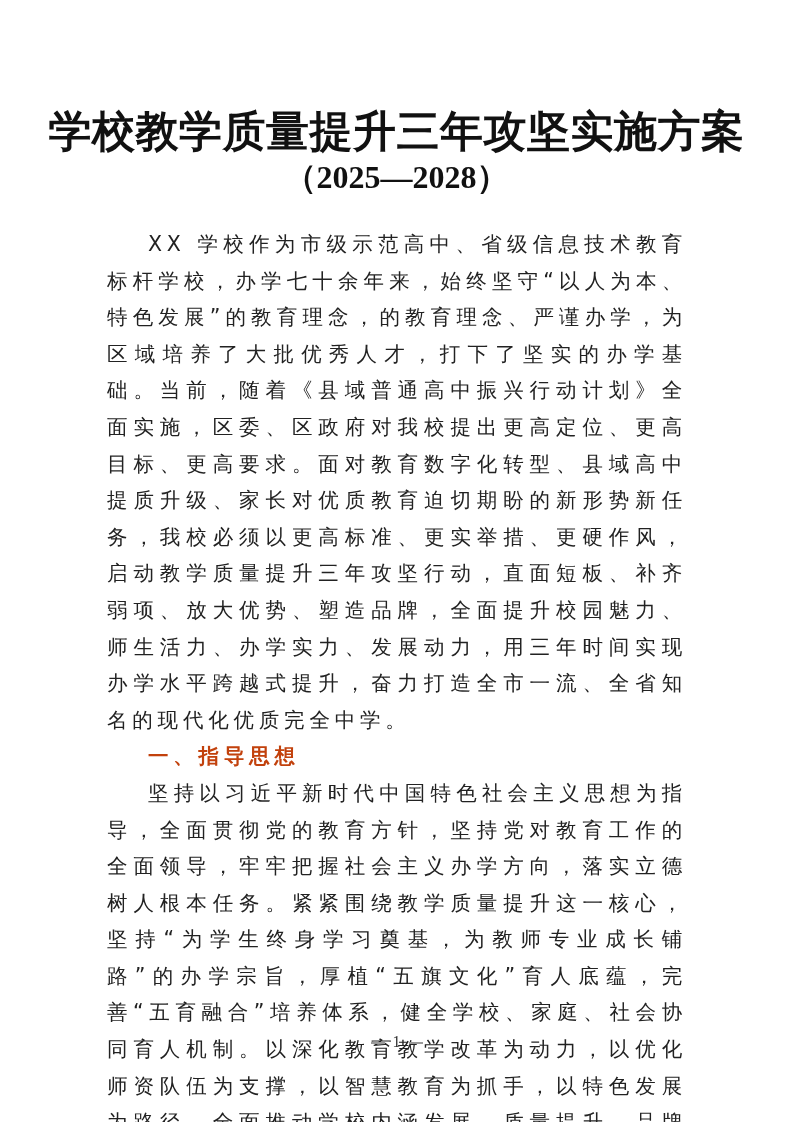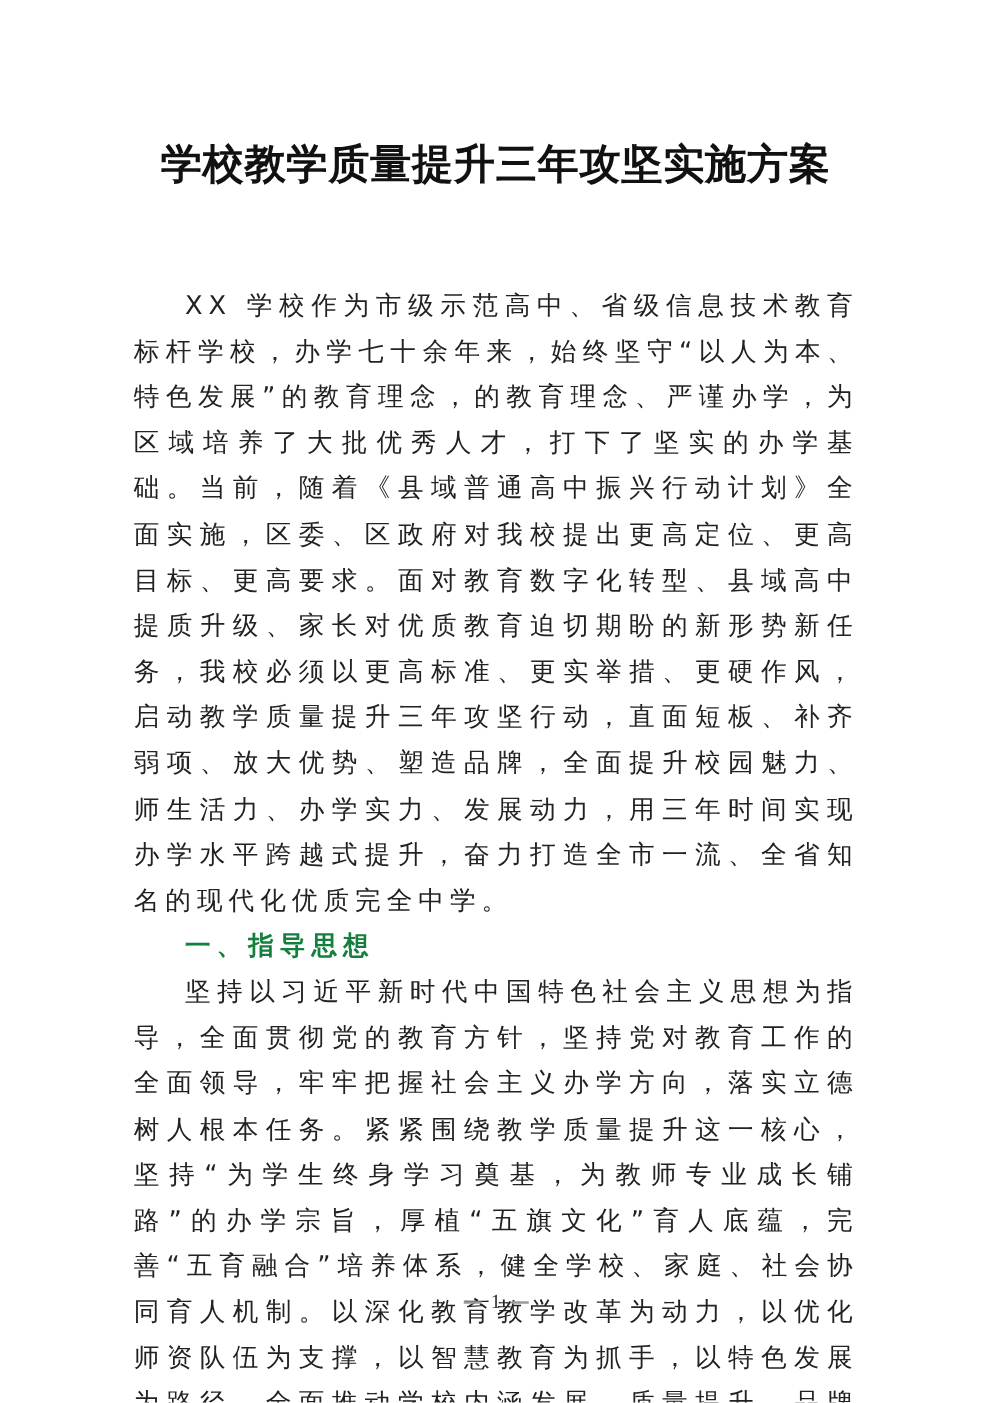--- a/index.html
+++ b/index.html
@@ -25,21 +25,21 @@
       position: absolute;
       left: 0;
       top: 108px;
       width: 793px;
       text-align: center;
       font-family: "DejaVu Serif", "Liberation Serif", serif;
       font-weight: bold;
       color: #111;
     }
     .title-main {
-      font-size: 33px;
+      font-size: 43px;
       line-height: 46px;
       letter-spacing: 0.5px;
     }
     .title-sub {
       font-size: 32px;
       line-height: 46px;
       font-family: "Liberation Serif", "DejaVu Serif", serif;
       font-weight: bold;
     }
     .body-text {
@@ -56,21 +56,21 @@
       letter-spacing: 4.8px;
     }
     .para {
       margin: 0;
       text-indent: 2em;
     }
     .heading {
       margin: 0;
       text-indent: 2em;
       font-weight: bold;
-      color: #15803d;
+      color: #c2410c;
     }
     .footer {
       position: absolute;
       left: 0;
       top: 1033px;
       width: 793px;
       text-align: center;
       font-family: "Liberation Serif", "DejaVu Serif", serif;
       font-size: 16px;
       color: #333;
@@ -84,20 +84,21 @@
       margin: 0 8px;
     }
   </style>
 </head>
 <body>
 
 <div class="page">
 
   <div class="title-block">
     <div class="title-main">学校教学质量提升三年攻坚实施方案</div>
+    <div class="title-sub">（2025—2028）</div>
   </div>
 
   <div class="body-text">
     <p class="para">XX 学校作为市级示范高中、省级信息技术教育标杆学校，办学七十余年来，始终坚守“以人为本、特色发展”的教育理念，的教育理念、严谨办学，为区域培养了大批优秀人才，打下了坚实的办学基础。当前，随着《县域普通高中振兴行动计划》全面实施，区委、区政府对我校提出更高定位、更高目标、更高要求。面对教育数字化转型、县域高中提质升级、家长对优质教育迫切期盼的新形势新任务，我校必须以更高标准、更实举措、更硬作风，启动教学质量提升三年攻坚行动，直面短板、补齐弱项、放大优势、塑造品牌，全面提升校园魅力、师生活力、办学实力、发展动力，用三年时间实现办学水平跨越式提升，奋力打造全市一流、全省知名的现代化优质完全中学。</p>
     <p class="heading">一、指导思想</p>
     <p class="para">坚持以习近平新时代中国特色社会主义思想为指导，全面贯彻党的教育方针，坚持党对教育工作的全面领导，牢牢把握社会主义办学方向，落实立德树人根本任务。紧紧围绕教学质量提升这一核心，坚持“为学生终身学习奠基，为教师专业成长铺路”的办学宗旨，厚植“五旗文化”育人底蕴，完善“五育融合”培养体系，健全学校、家庭、社会协同育人机制。以深化教育教学改革为动力，以优化师资队伍为支撑，以智慧教育为抓手，以特色发展为路径，全面推动学校内涵发展、质量提升、品牌升级，努力办好人民满意的教育，培养德智体美劳全面发展的</p>
   </div>
 
   <div class="footer">
     <span class="dash"></span><span>1</span><span class="dash"></span>

